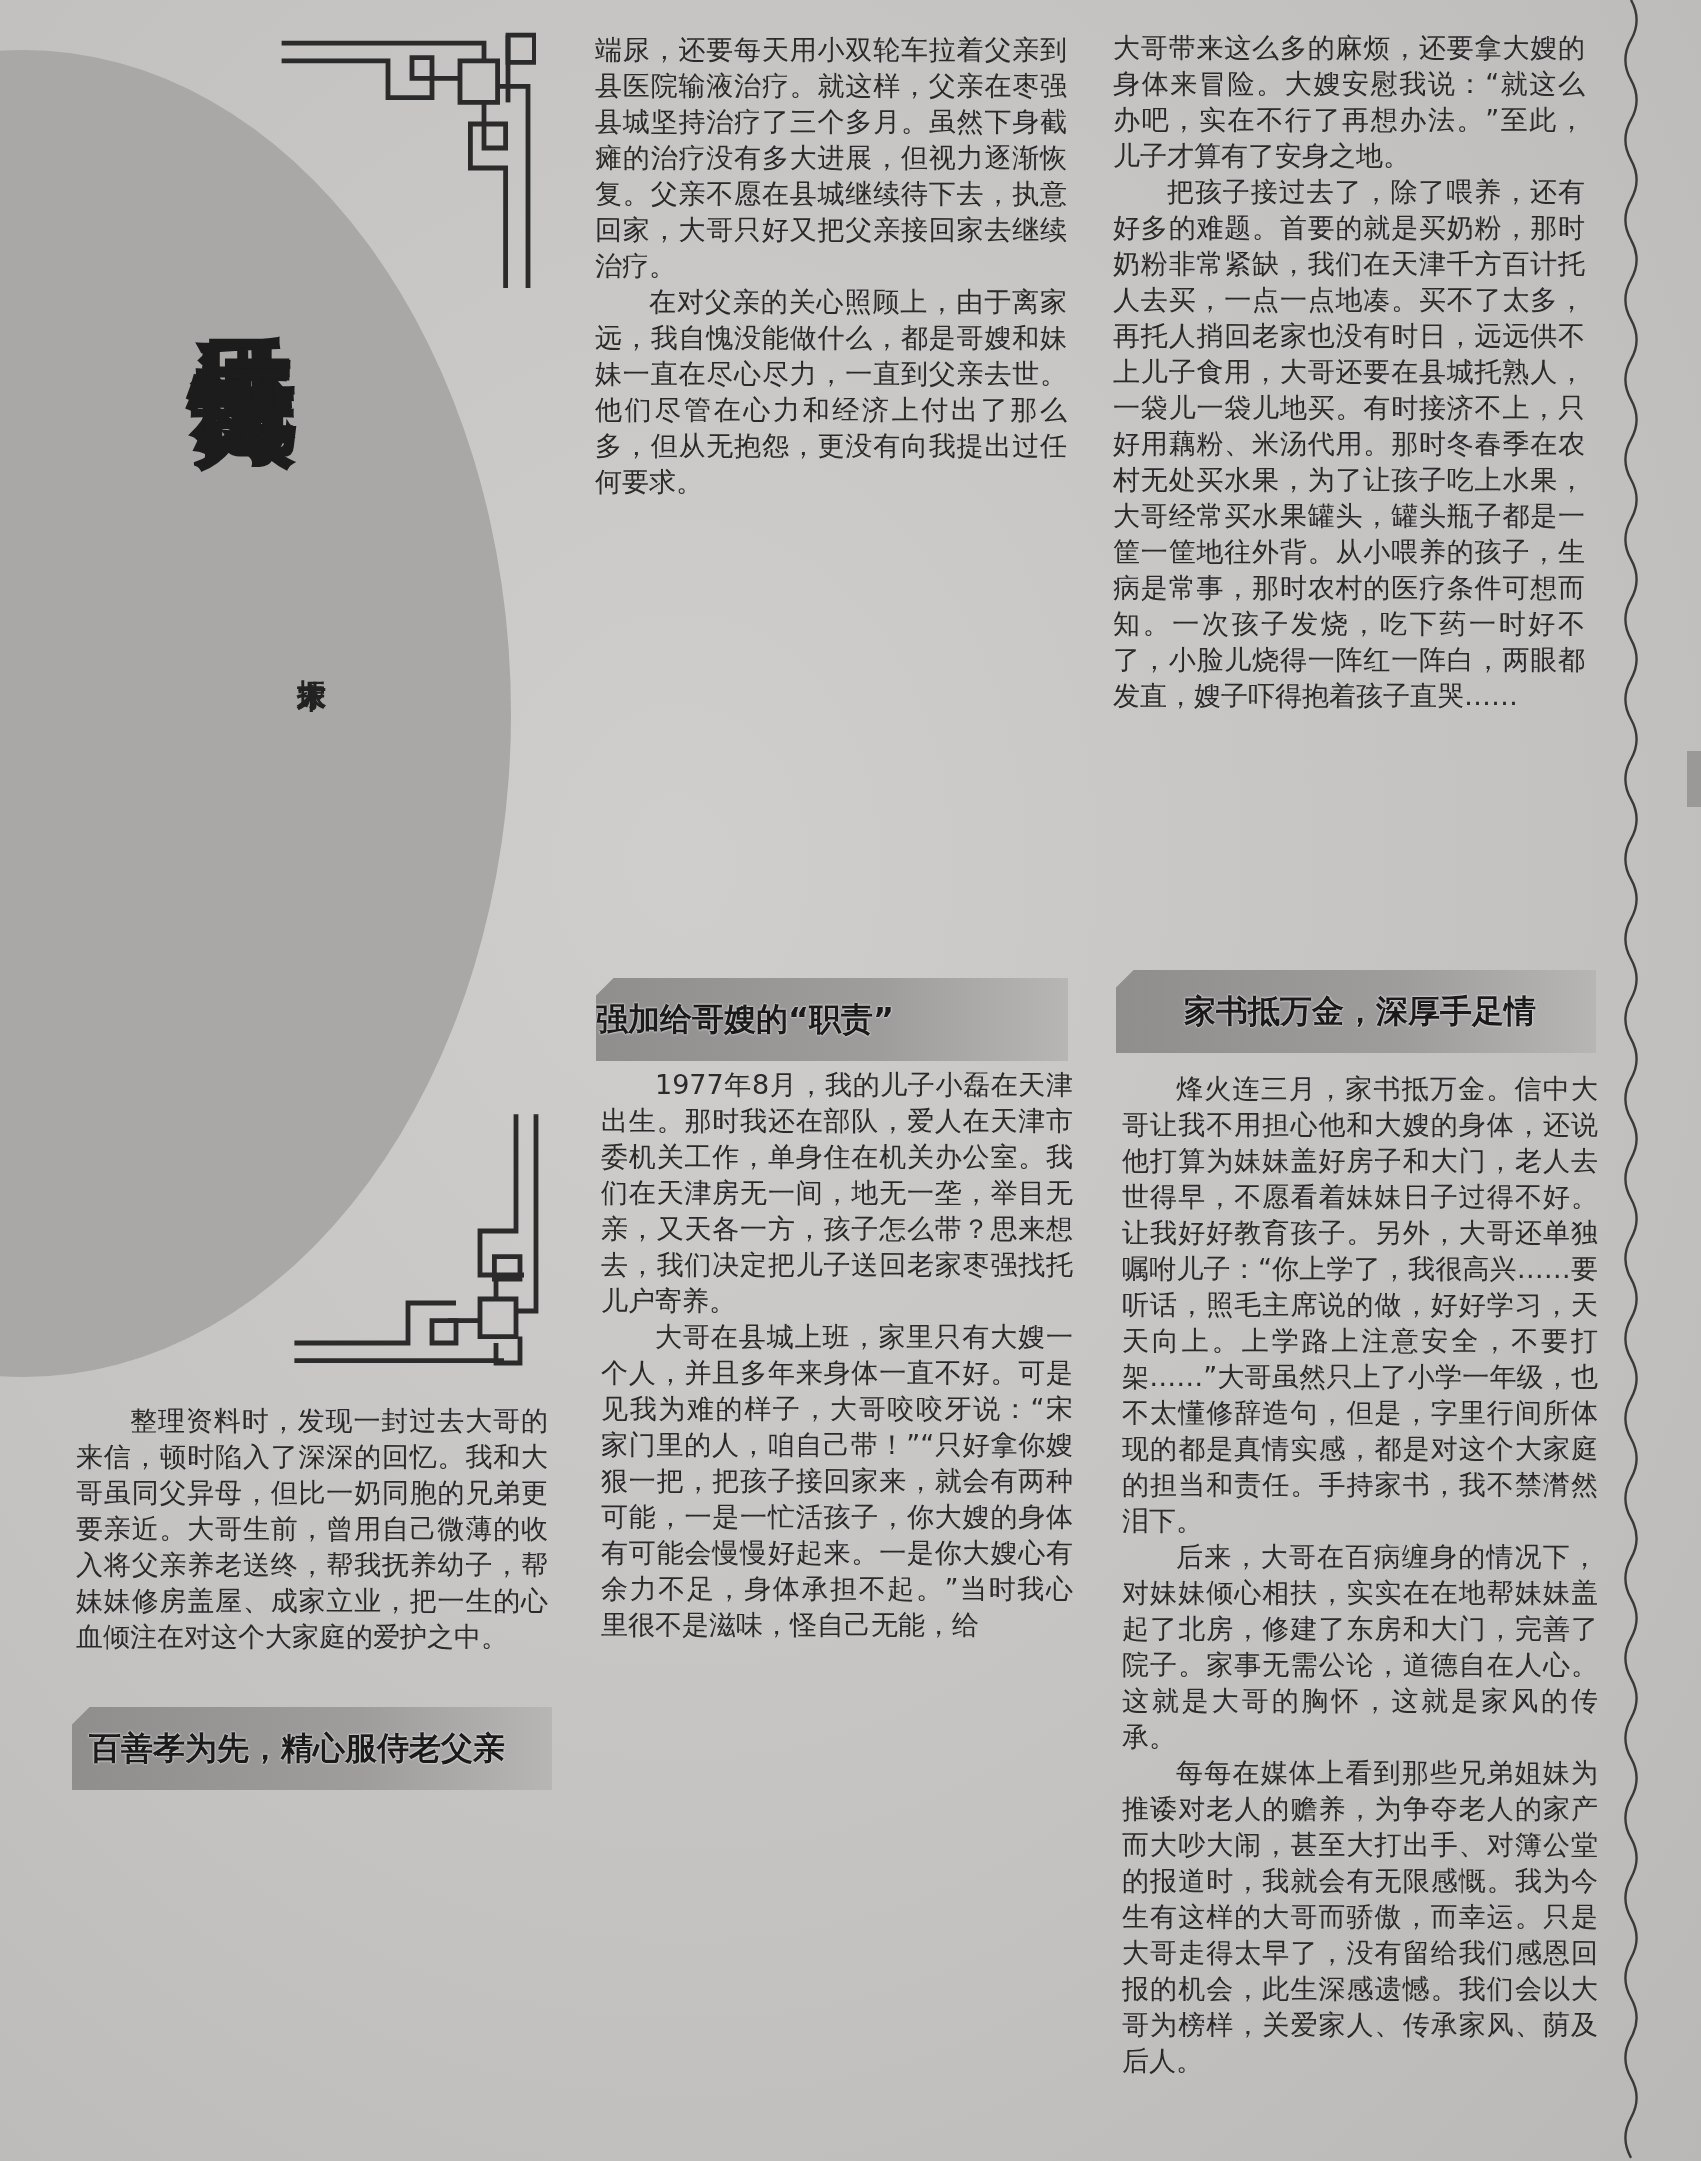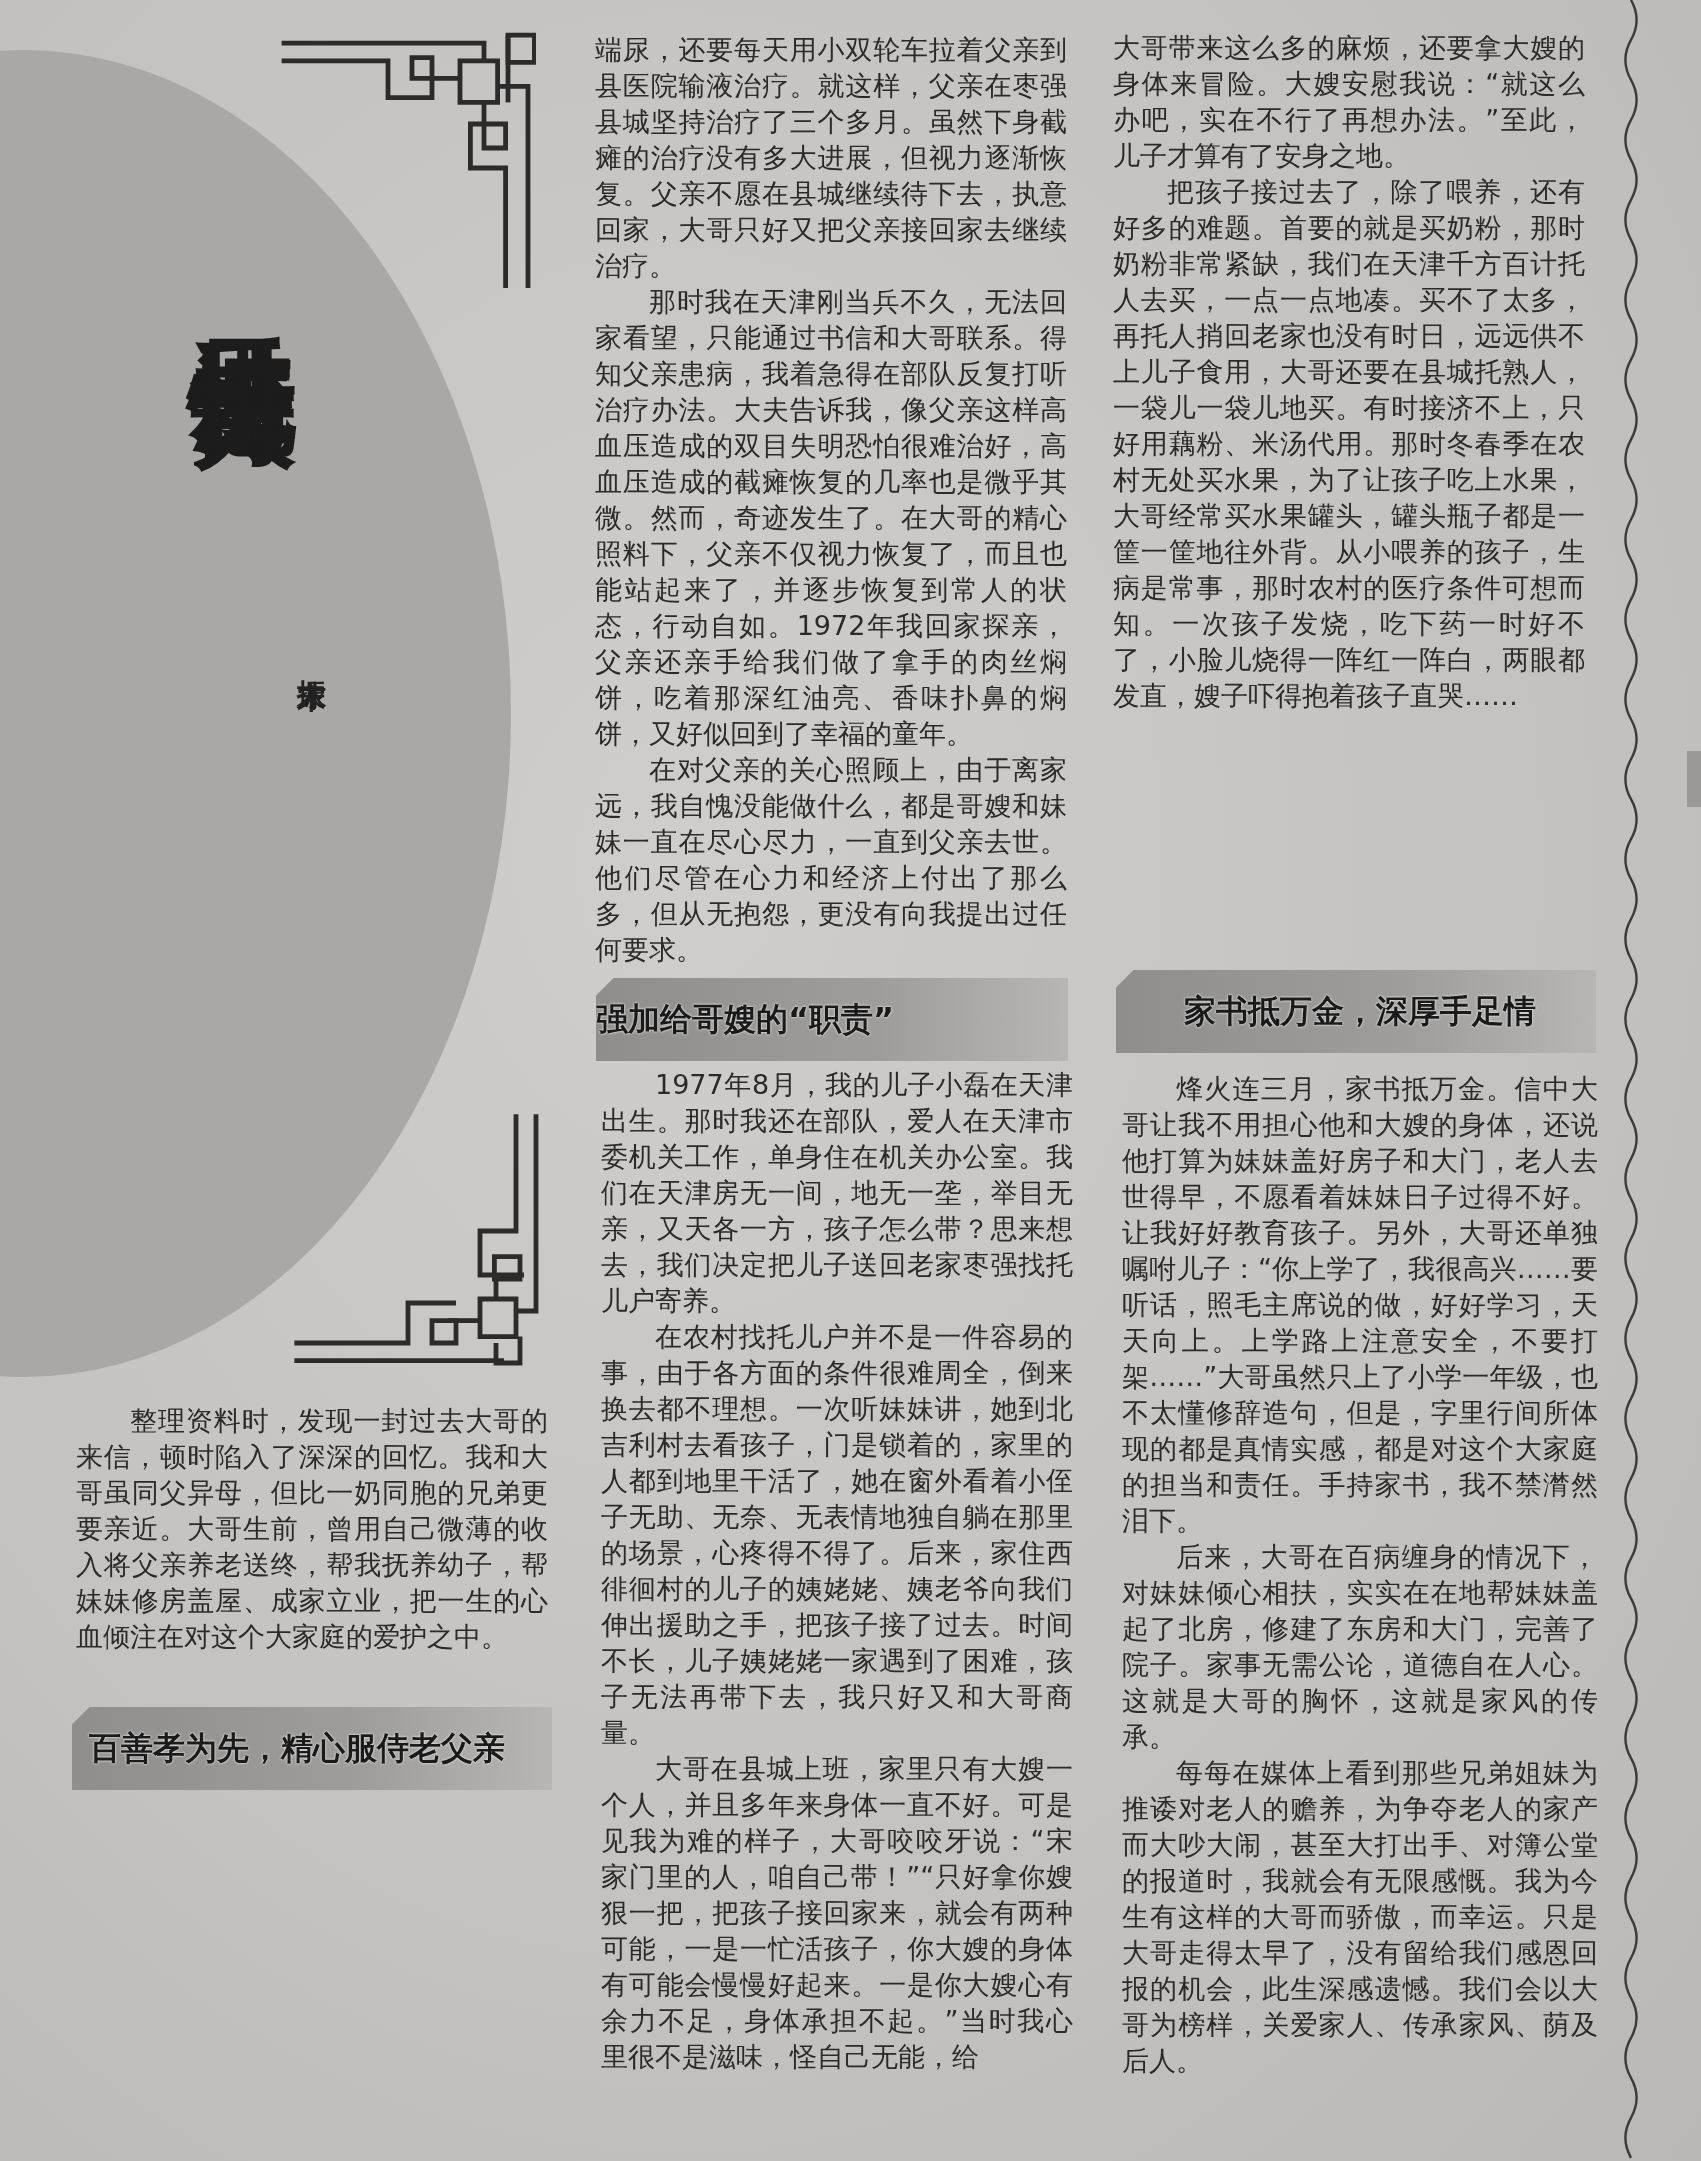--- a/index.html
+++ b/index.html
@@ -96,30 +96,28 @@
   <div class="col intro">
     <p>整理资料时，发现一封过去大哥的来信，顿时陷入了深深的回忆。我和大哥虽同父异母，但比一奶同胞的兄弟更要亲近。大哥生前，曾用自己微薄的收入将父亲养老送终，帮我抚养幼子，帮妹妹修房盖屋、成家立业，把一生的心血倾注在对这个大家庭的爱护之中。</p>
   </div>
 
   <div class="subhead sh1">
     <span>百善孝为先，精心服侍老父亲</span>
   </div>
 
   <div class="col c2">
     <p class="cont">端尿，还要每天用小双轮车拉着父亲到县医院输液治疗。就这样，父亲在枣强县城坚持治疗了三个多月。虽然下身截瘫的治疗没有多大进展，但视力逐渐恢复。父亲不愿在县城继续待下去，执意回家，大哥只好又把父亲接回家去继续治疗。</p>
-    <p>那时我在天津刚当兵不久，无法回家看望，只能通过书信和大哥联系。得知父亲患病，我着急得在部队反复打听治疗办法。大夫告诉我，像父亲这样高血压造成的双目失明恐怕很难治好，高血压造成的截瘫恢复的几率也是微乎其微。然而，奇迹发生了。在大哥的精心照料下，父亲不仅视力恢复了，而且也能站起来了，并逐步恢复到常人的状态，行动自如。1972年我回家探亲，父亲还亲手给我们做了拿手的肉丝焖饼，吃着那深红油亮、香味扑鼻的焖饼，又好似回到了幸福的童年。</p>
     <p>在对父亲的关心照顾上，由于离家远，我自愧没能做什么，都是哥嫂和妹妹一直在尽心尽力，一直到父亲去世。他们尽管在心力和经济上付出了那么多，但从无抱怨，更没有向我提出过任何要求。</p>
   </div>
 
   <div class="subhead sh2">
     <span>强加给哥嫂的“职责”</span>
   </div>
   <div class="col c2b">
     <p>1977年8月，我的儿子小磊在天津出生。那时我还在部队，爱人在天津市委机关工作，单身住在机关办公室。我们在天津房无一间，地无一垄，举目无亲，又天各一方，孩子怎么带？思来想去，我们决定把儿子送回老家枣强找托儿户寄养。</p>
-    <p>在农村找托儿户并不是一件容易的事，由于各方面的条件很难周全，倒来换去都不理想。一次听妹妹讲，她到北吉利村去看孩子，门是锁着的，家里的人都到地里干活了，她在窗外看着小侄子无助、无奈、无表情地独自躺在那里的场景，心疼得不得了。后来，家住西徘徊村的儿子的姨姥姥、姨老爷向我们伸出援助之手，把孩子接了过去。时间不长，儿子姨姥姥一家遇到了困难，孩子无法再带下去，我只好又和大哥商量。</p>
     <p>大哥在县城上班，家里只有大嫂一个人，并且多年来身体一直不好。可是见我为难的样子，大哥咬咬牙说：“宋家门里的人，咱自己带！”“只好拿你嫂狠一把，把孩子接回家来，就会有两种可能，一是一忙活孩子，你大嫂的身体有可能会慢慢好起来。一是你大嫂心有余力不足，身体承担不起。”当时我心里很不是滋味，怪自己无能，给</p>
   </div>
 
   <div class="col c3">
     <p class="cont">大哥带来这么多的麻烦，还要拿大嫂的身体来冒险。大嫂安慰我说：“就这么办吧，实在不行了再想办法。”至此，儿子才算有了安身之地。</p>
     <p>把孩子接过去了，除了喂养，还有好多的难题。首要的就是买奶粉，那时奶粉非常紧缺，我们在天津千方百计托人去买，一点一点地凑。买不了太多，再托人捎回老家也没有时日，远远供不上儿子食用，大哥还要在县城托熟人，一袋儿一袋儿地买。有时接济不上，只好用藕粉、米汤代用。那时冬春季在农村无处买水果，为了让孩子吃上水果，大哥经常买水果罐头，罐头瓶子都是一筐一筐地往外背。从小喂养的孩子，生病是常事，那时农村的医疗条件可想而知。一次孩子发烧，吃下药一时好不了，小脸儿烧得一阵红一阵白，两眼都发直，嫂子吓得抱着孩子直哭……</p>
   </div>
 
   <div class="subhead sh3">
     <span>家书抵万金，深厚手足情</span>

